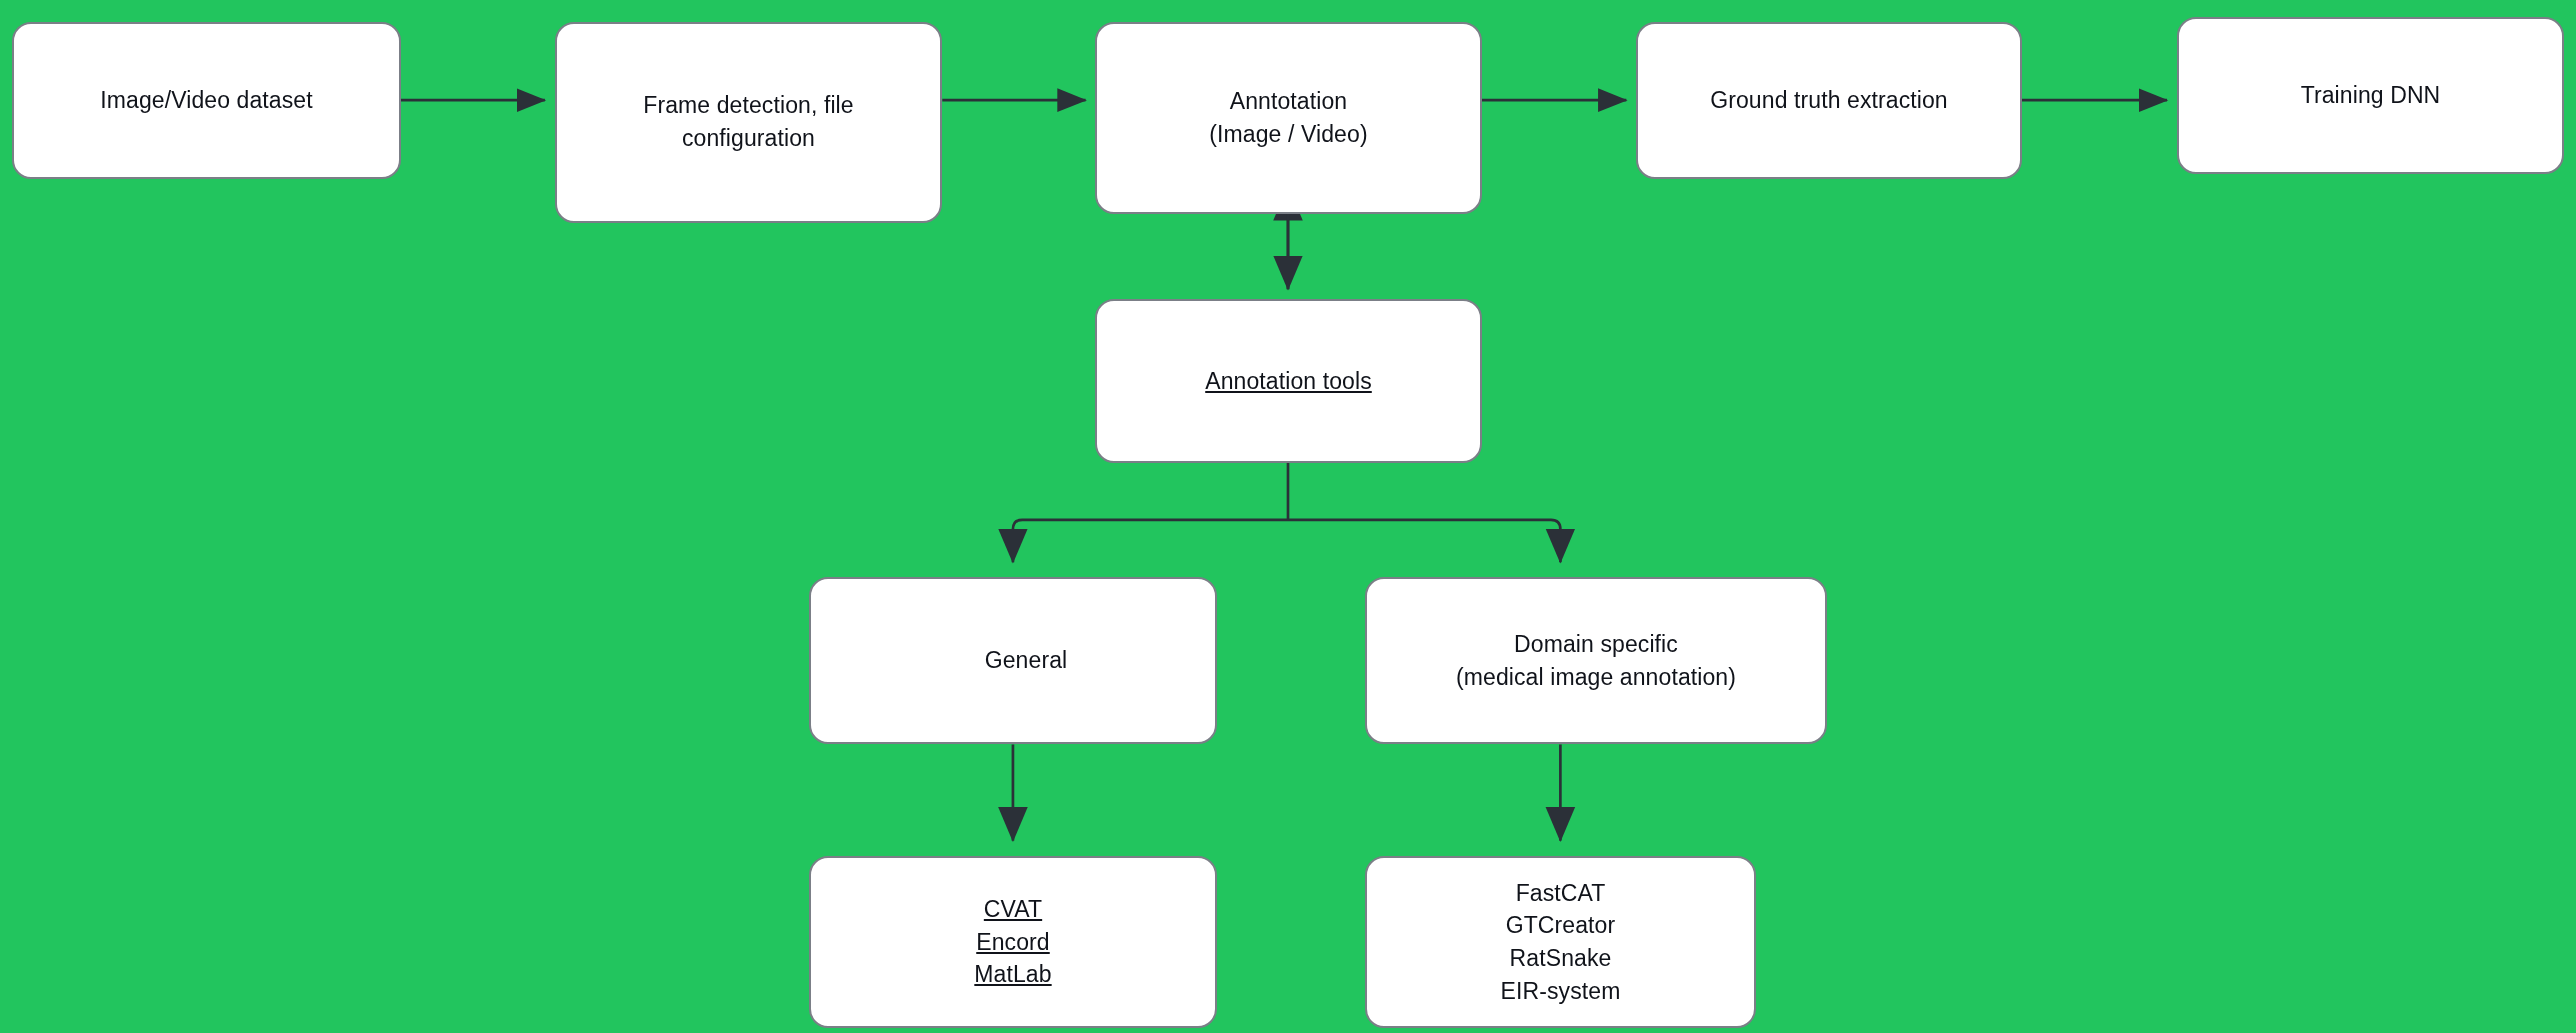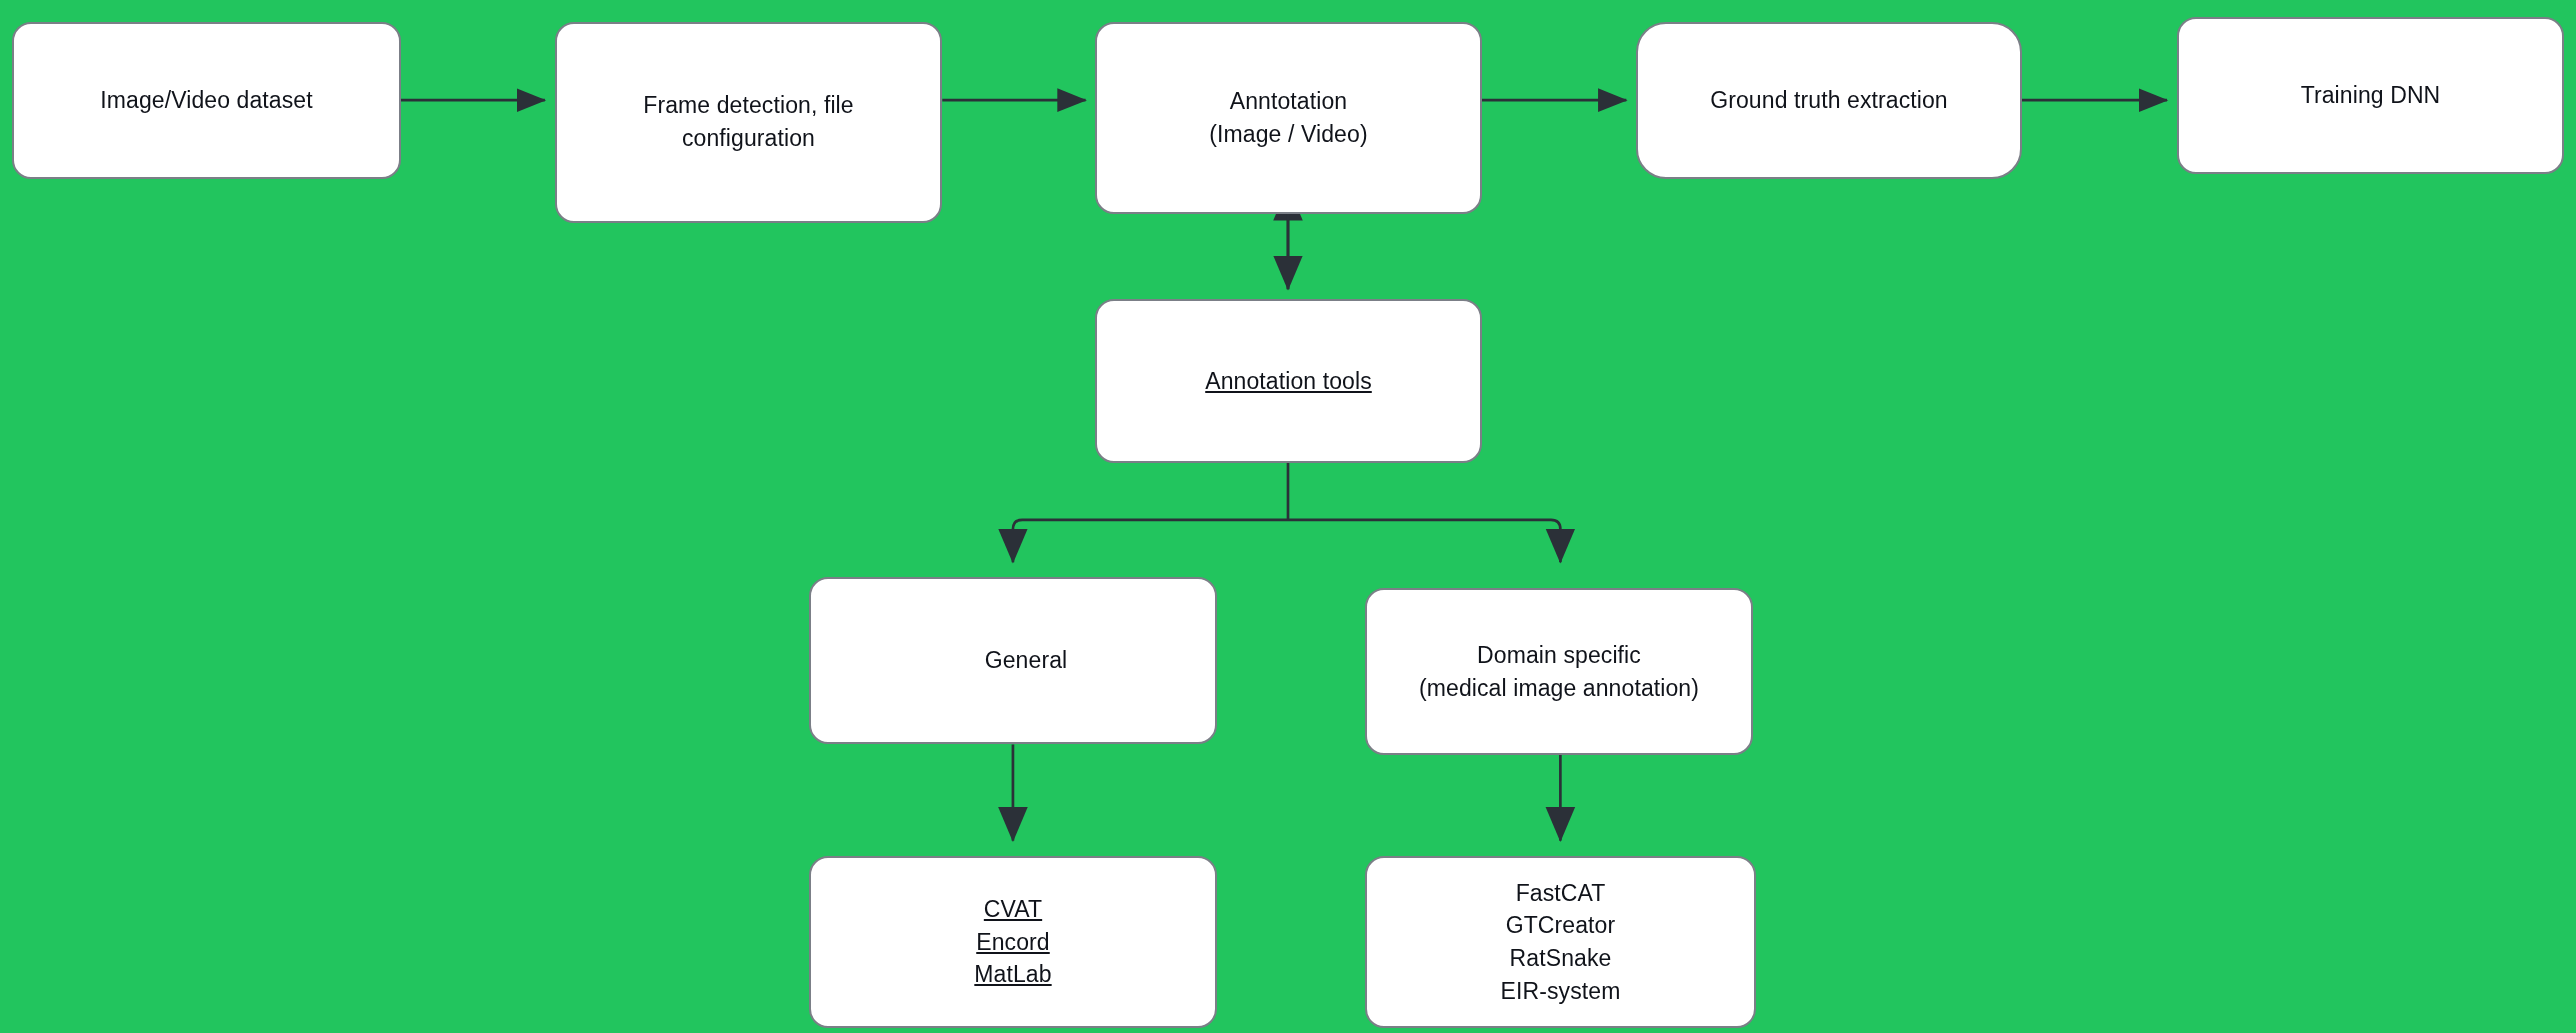--- a/index.html
+++ b/index.html
@@ -93,37 +93,37 @@
   <div class="node" style="left:555px; top:21.5px; width:387px; height:201px;">
     <span class="lines">Frame detection, file
 configuration</span>
   </div>
 
   <div class="node" style="left:1095px; top:21.5px; width:387px; height:192px;">
     <span class="lines">Anntotation
 (Image / Video)</span>
   </div>
 
-  <div class="node" style="left:1636px; top:21.5px; width:386px; height:157px;border-radius:30px;">
+  <div class="node" style="left:1636px; top:21.5px; width:386px; height:157px;">
     <span class="lines">Ground truth extraction</span>
   </div>
 
   <div class="node" style="left:2177px; top:17px; width:387px; height:157px;">
     <span class="lines">Training DNN</span>
   </div>
 
   <div class="node" style="left:1095px; top:299px; width:387px; height:164px;text-decoration:underline;">
     <span class="lines">Annotation tools</span>
   </div>
 
   <div class="node" style="left:809px; top:577px; width:408px; height:167px;padding-left:26px;">
     <span class="lines">General</span>
   </div>
 
-  <div class="node" style="left:1365px; top:577px; width:388px; height:167px;margin-top:11px;">
+  <div class="node" style="left:1365px; top:577px; width:462px; height:167px;">
     <span class="lines">Domain specific
 (medical image annotation)</span>
   </div>
 
   <div class="node" style="left:809px; top:856px; width:408px; height:172px;text-decoration:underline;">
     <span class="lines">CVAT
 Encord
 MatLab</span>
   </div>
 

